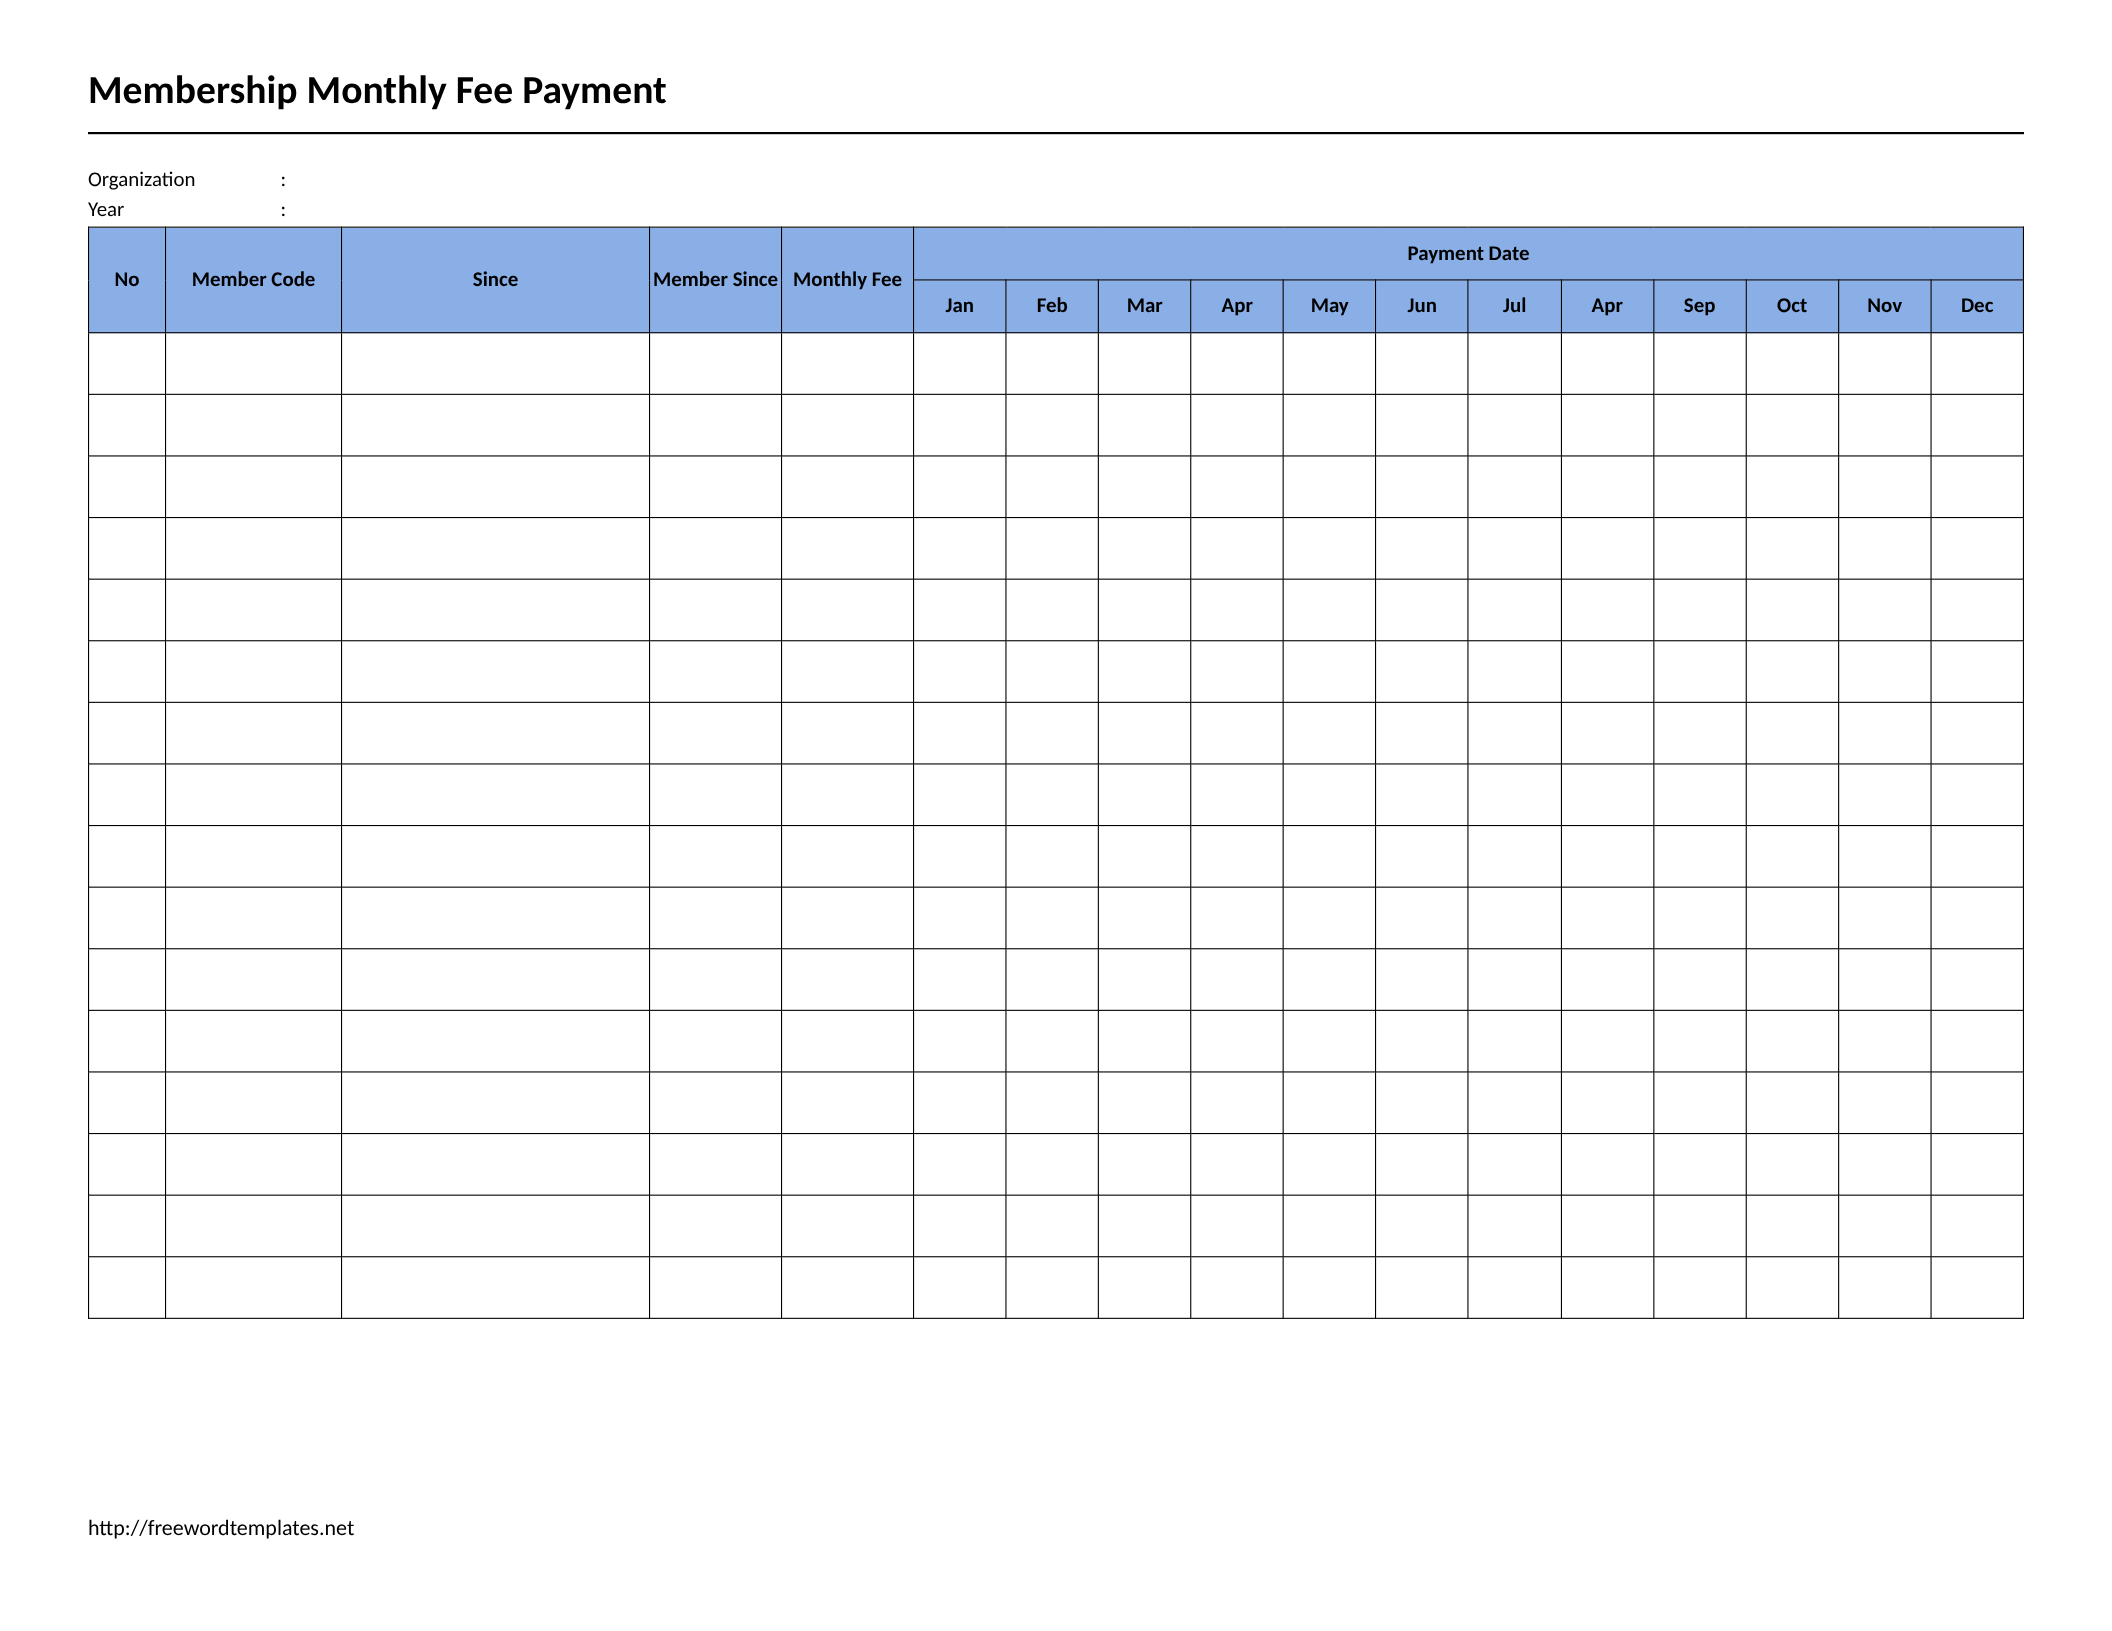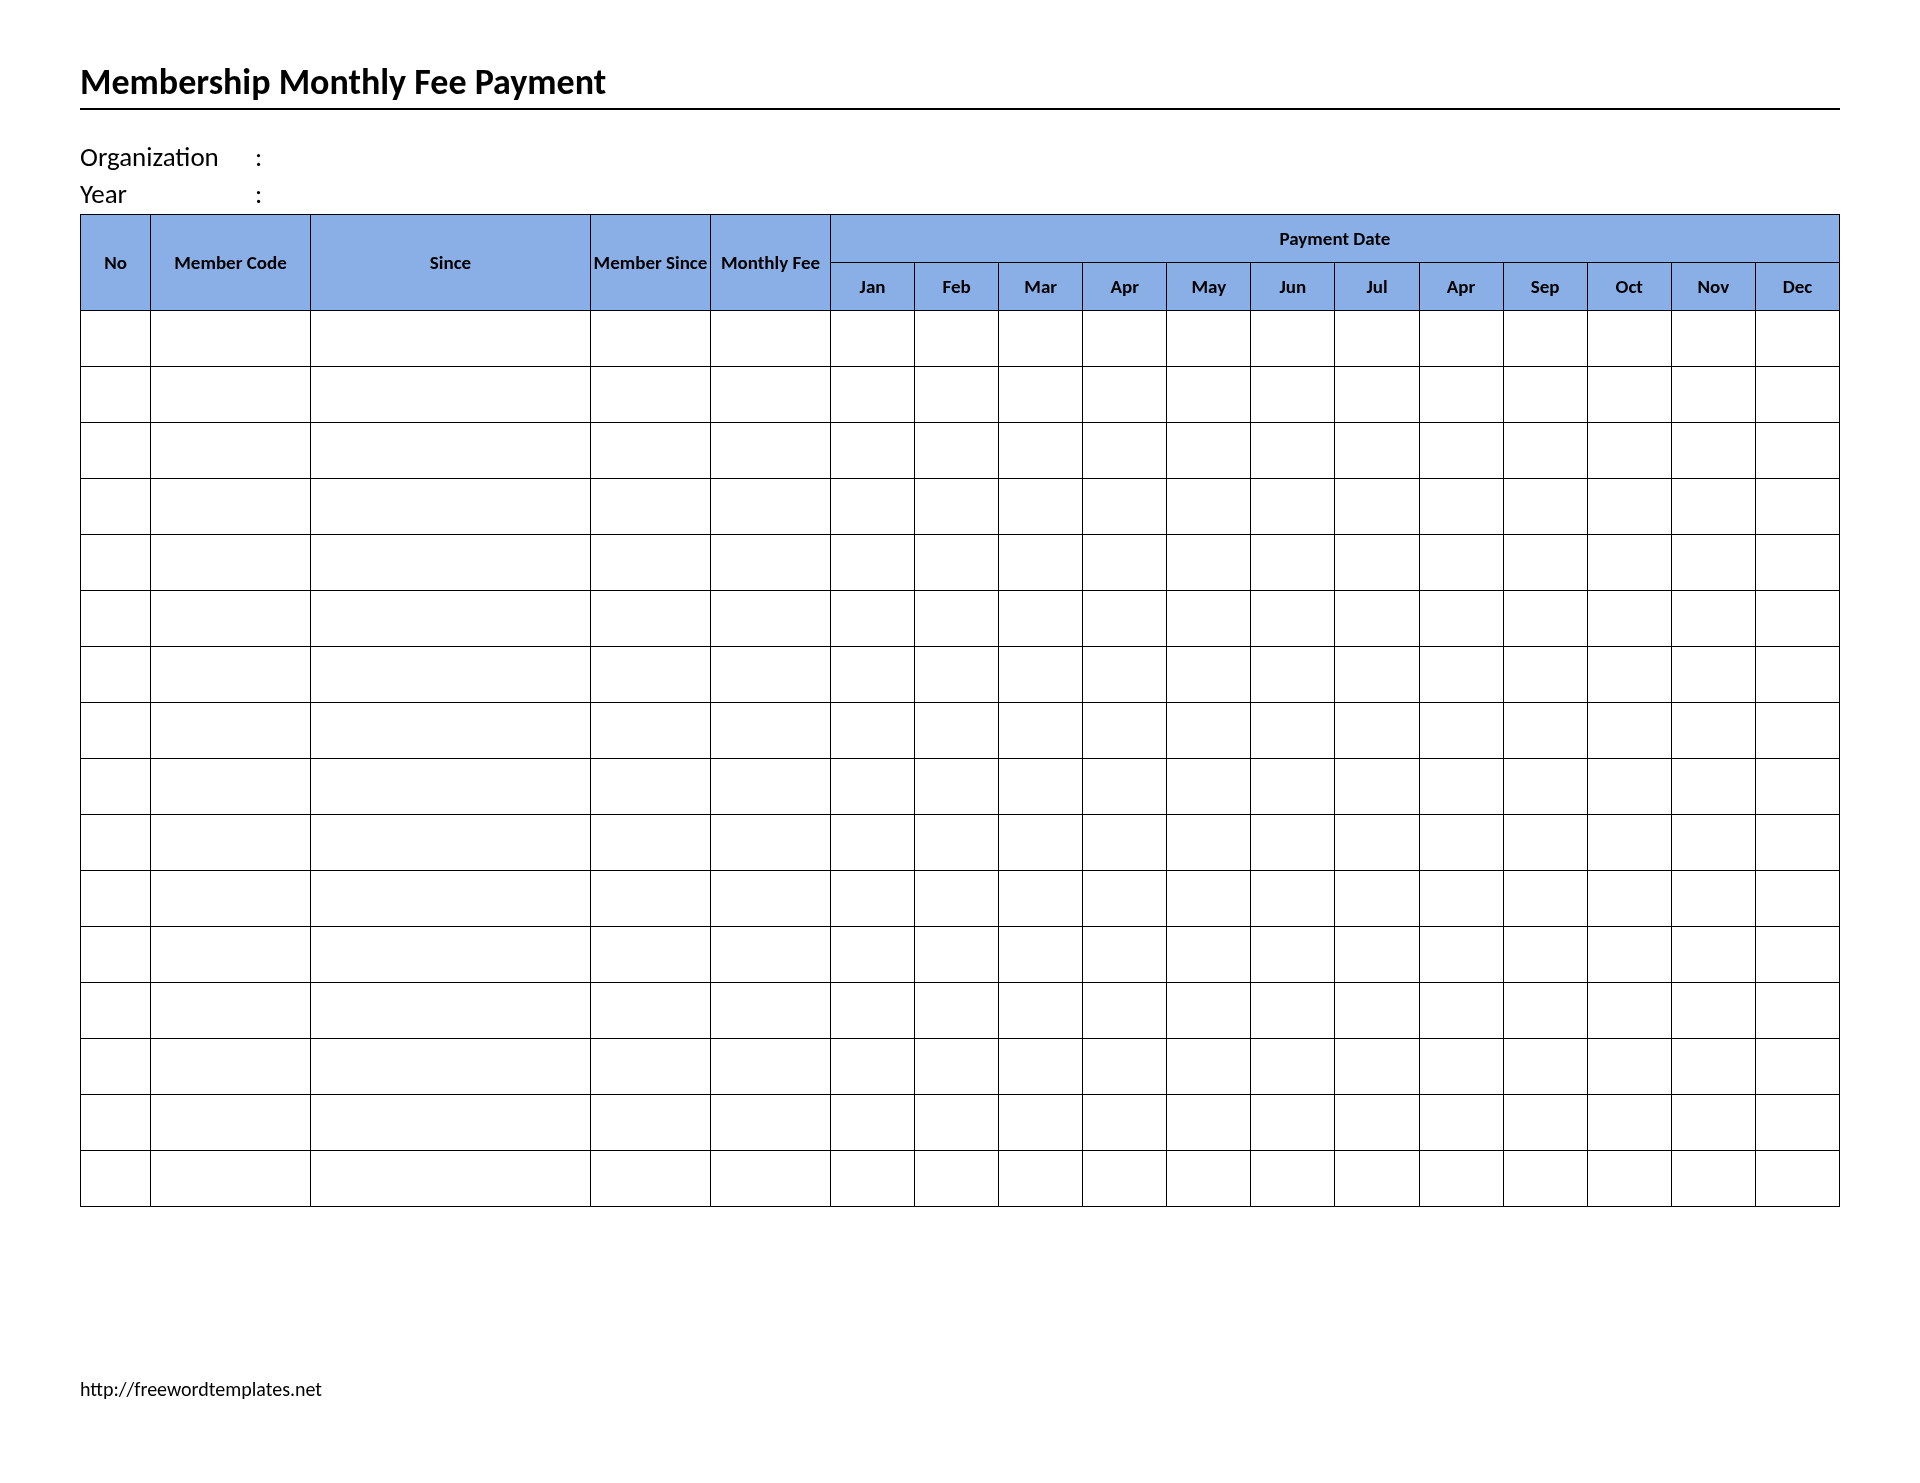--- a/index.html
+++ b/index.html
@@ -12,26 +12,26 @@
       background: #ffffff;
       width: 1920px;
       height: 1483px;
       padding: 60px 80px;
       position: relative;
     }
     .title {
       font-size: 36px;
       font-weight: bold;
       color: #000;
-      padding-bottom: 4px;
+      padding-bottom: 16px;
       border-bottom: 2px solid #000;
       margin-bottom: 30px;
     }
     .meta {
-      font-size: 27px;
+      font-size: 19px;
       color: #000;
     }
     .meta-row {
       display: flex;
       margin-bottom: 4px;
     }
     .meta-label {
       width: 175px;
     }
     .meta-colon {

